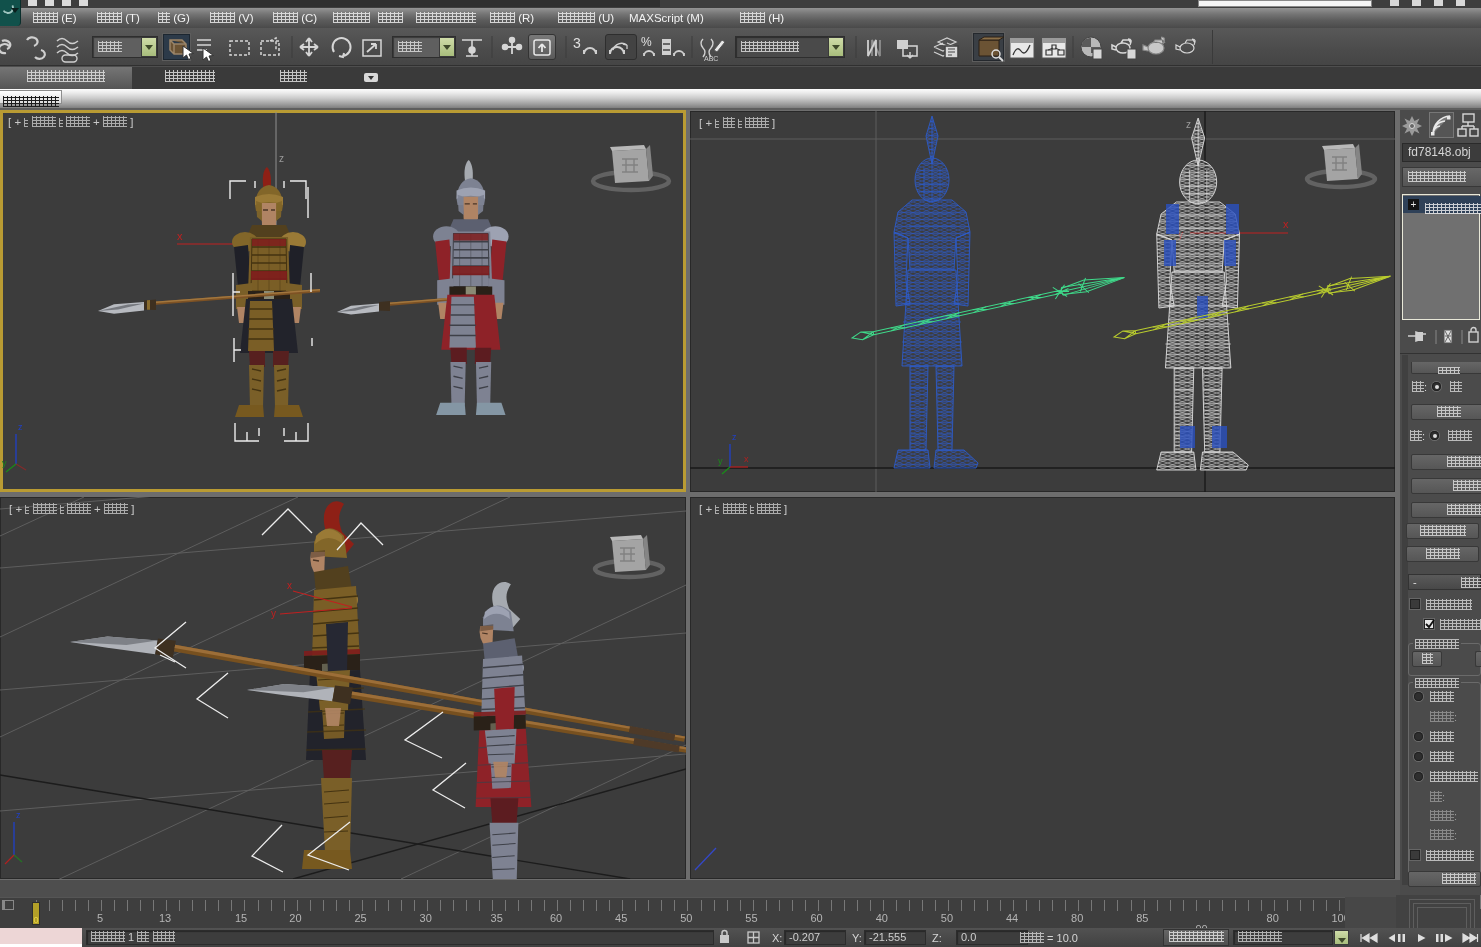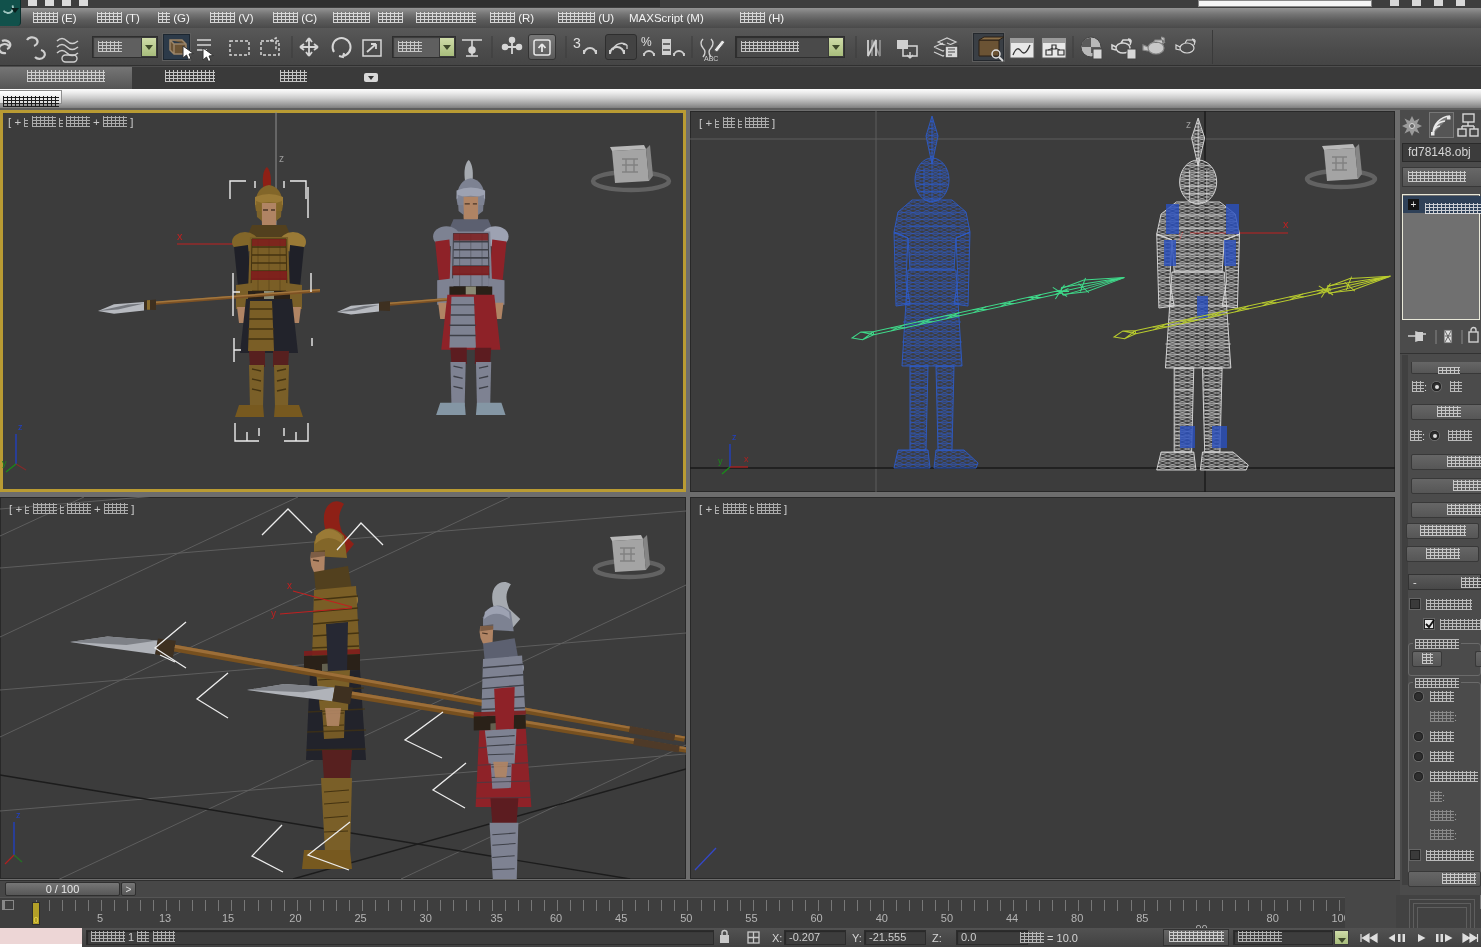--- a/index.html
+++ b/index.html
@@ -598,30 +598,26 @@
  <div class="radio" style="left:14px;top:662px"></div>
  <div class="rlbl" style="left:30px;top:661px"><i class="zh" style="width:48px;height:11px"></i></div>
  <div class="rlbl" style="left:30px;top:681px;color:#999"><i class="zh" style="width:12px;height:11px"></i>:</div>
  <div class="rlbl" style="left:30px;top:700px;color:#999"><i class="zh" style="width:24px;height:11px"></i>:</div>
  <div class="rlbl" style="left:30px;top:719px;color:#999"><i class="zh" style="width:24px;height:11px"></i>:</div>
  <div class="chk" style="left:10px;top:740px"></div>
  <div class="rlbl" style="left:26px;top:740px"><i class="zh" style="width:48px;height:11px"></i></div>
  <div class="rbtn" style="left:8px;top:761px;width:73px;text-align:right;padding-right:4px"><i class="zh" style="width:34px;height:11px"></i></div>
 </div>
 
-<div class="abs" id="tslider">
- <div style="position:absolute;left:5px;top:1px;width:115px;height:14px;background:linear-gradient(#767676,#575757);border:1px solid #2f2f2f;border-radius:2px;color:#e8e8e8;font-size:11px;text-align:center;line-height:13px">0 / 100</div>
- <div style="position:absolute;left:121px;top:1px;width:15px;height:14px;background:linear-gradient(#767676,#575757);border:1px solid #2f2f2f;border-radius:2px;color:#ddd;font-size:10px;text-align:center;line-height:13px">&gt;</div>
-</div>
 <div class="abs" id="ruler">
  <div style="position:absolute;left:36px;top:2px;width:1309px;height:11px;background:repeating-linear-gradient(90deg,#787878 0 1px,transparent 1px 13.03px)"></div>
  <div id="rulernums" style="position:absolute;left:0;top:13px;height:14px;width:1345px;color:#b5b5b5;font-size:11px">
         <span style="position:absolute;left:87.94999999999999px;top:1px;width:24px;text-align:center">5</span>
         <span style="position:absolute;left:153.09999999999997px;top:1px;width:24px;text-align:center">13</span>
-        <span style="position:absolute;left:216px;top:1px;width:24px;text-align:center">15</span>
+        <span style="position:absolute;left:229px;top:1px;width:24px;text-align:center">15</span>
         <span style="position:absolute;left:283.4px;top:1px;width:24px;text-align:center">20</span>
         <span style="position:absolute;left:348.55px;top:1px;width:24px;text-align:center">25</span>
         <span style="position:absolute;left:413.7px;top:1px;width:24px;text-align:center">30</span>
         <span style="position:absolute;left:478.84999999999997px;top:1px;width:24px;text-align:right">35</span>
         <span style="position:absolute;left:543.9999999999999px;top:1px;width:24px;text-align:center">60</span>
         <span style="position:absolute;left:609.15px;top:1px;width:24px;text-align:center">45</span>
         <span style="position:absolute;left:674.3px;top:1px;width:24px;text-align:center">50</span>
         <span style="position:absolute;left:739.4499999999999px;top:1px;width:24px;text-align:center">55</span>
         <span style="position:absolute;left:804.5999999999999px;top:1px;width:24px;text-align:center">60</span>
         <span style="position:absolute;left:869.7499999999999px;top:1px;width:24px;text-align:center">40</span>

